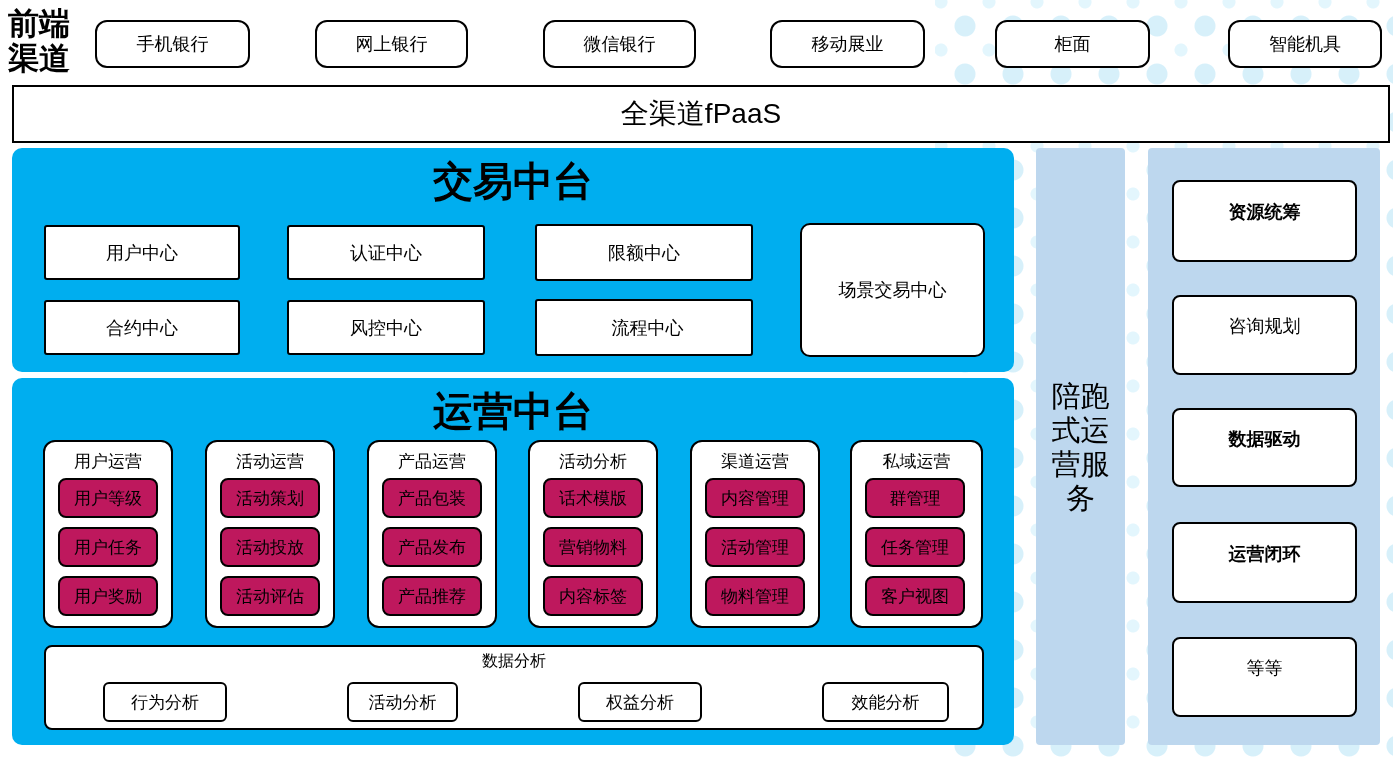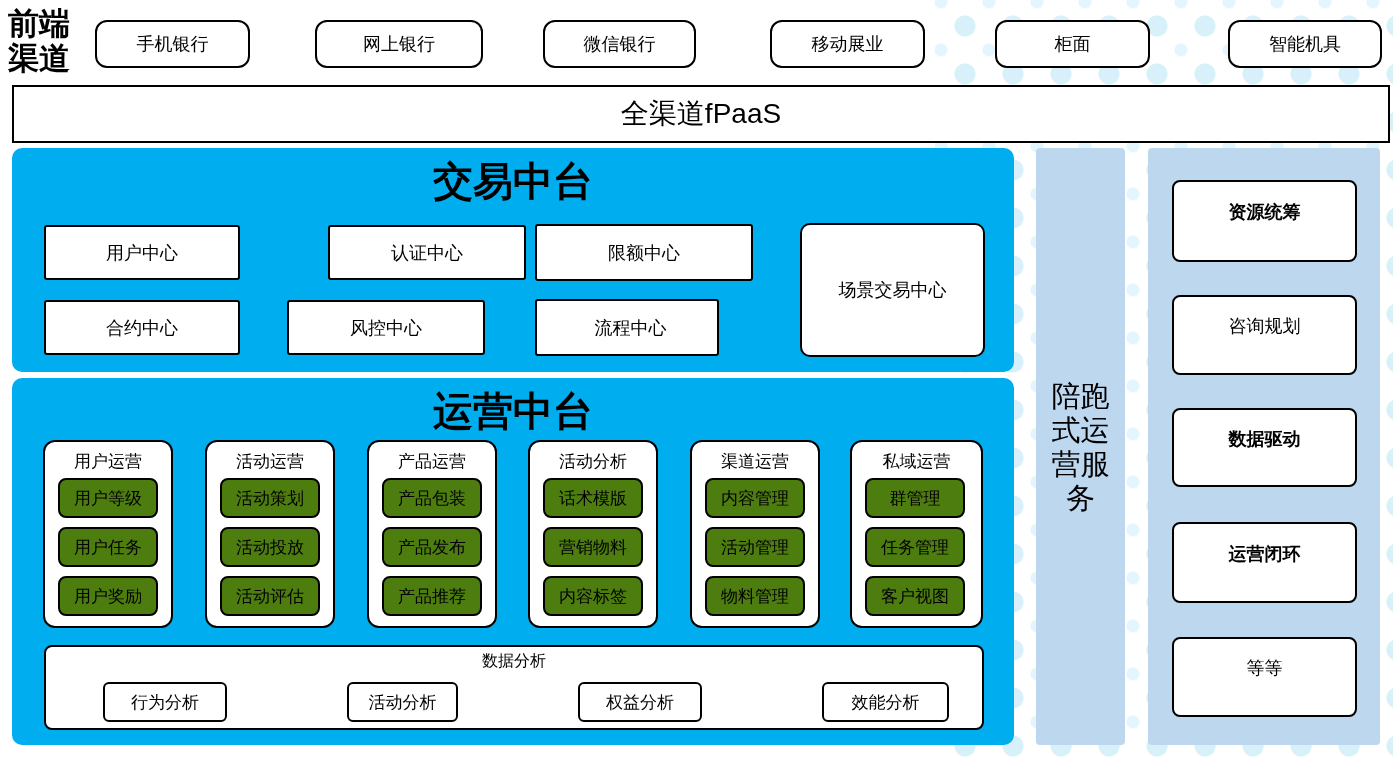--- a/index.html
+++ b/index.html
@@ -29,21 +29,21 @@
 
   .panel-blue { position:absolute; background:var(--blue); border-radius:10px; }
   .panel-title { position:absolute; top:6px; left:0; width:100%; text-align:center; font-size:40px; }
 
   .wbox { position:absolute; background:#fff; border:2px solid #000; border-radius:3px;
           display:flex; align-items:center; justify-content:center; font-size:18px; }
   .scene { border-radius:10px; }
 
   .opcol { position:absolute; top:62px; height:188px; background:#fff; border:2px solid #000; border-radius:12px; }
   .opcol-title { position:absolute; top:8px; left:0; width:100%; text-align:center; font-size:17px; }
-  .opitem { position:absolute; left:13px; width:100px; height:40px; background:#4d7c0f; border:2px solid #000;
+  .opitem { position:absolute; left:13px; width:100px; height:40px; background:#be185d; border:2px solid #000;
             border-radius:8px; display:flex; align-items:center; justify-content:center; font-size:17px; }
   .opitem.i0{top:36px} .opitem.i1{top:85px} .opitem.i2{top:134px}
 
   .datastrip { position:absolute; left:32px; top:267px; width:940px; height:85px; background:#fff;
                border:2px solid #000; border-radius:8px; }
   .datastrip-title { position:absolute; top:4px; left:0; width:100%; text-align:center; font-size:16px; }
   .anitem { position:absolute; top:35px; height:40px; background:#fff; border:2px solid #000; border-radius:6px;
             display:flex; align-items:center; justify-content:center; font-size:17px; }
 
   .sidebar { position:absolute; left:1036px; top:148px; width:89px; height:597px; background:var(--light);
@@ -58,36 +58,36 @@
 </style>
 </head>
 <body>
 
 <div class="canvas">
 
   <div class="dots"></div>
 
   <div class="front-label serif-title">前端渠道</div>
   <div class="chan" style="left:95px;width:155px;">手机银行</div>
-  <div class="chan" style="left:315px;width:168px;">网上银行</div>
+  <div class="chan" style="left:315px;width:153px;">网上银行</div>
   <div class="chan" style="left:543px;width:153px;">微信银行</div>
   <div class="chan" style="left:770px;width:155px;">移动展业</div>
   <div class="chan" style="left:995px;width:155px;">柜面</div>
   <div class="chan" style="left:1228px;width:154px;">智能机具</div>
 
   <div class="fpaas">全渠道fPaaS</div>
 
   <div class="panel-blue" style="left:12px;top:148px;width:1002px;height:224px;">
     <div class="panel-title serif-title">交易中台</div>
     <div class="wbox" style="left:32px;top:77px;width:196px;height:55px;">用户中心</div>
-    <div class="wbox" style="left:275px;top:77px;width:198px;height:55px;margin-left:41px;">认证中心</div>
+    <div class="wbox" style="left:275px;top:77px;width:198px;height:55px;">认证中心</div>
     <div class="wbox" style="left:523px;top:76px;width:218px;height:57px;">限额中心</div>
     <div class="wbox" style="left:32px;top:152px;width:196px;height:55px;">合约中心</div>
     <div class="wbox" style="left:275px;top:152px;width:198px;height:55px;">风控中心</div>
-    <div class="wbox" style="left:523px;top:151px;width:184px;height:57px;padding-left:7px;">流程中心</div>
+    <div class="wbox" style="left:523px;top:151px;width:218px;height:57px;padding-left:7px;">流程中心</div>
     <div class="wbox scene" style="left:788px;top:75px;width:185px;height:134px;">场景交易中心</div>
   </div>
 
   <div class="panel-blue" style="left:12px;top:378px;width:1002px;height:367px;">
     <div class="panel-title serif-title">运营中台</div>
 
     <div class="opcol" style="left:31px;width:130px;">
       <div class="opcol-title">用户运营</div>
       <div class="opitem i0">用户等级</div>
       <div class="opitem i1">用户任务</div>

